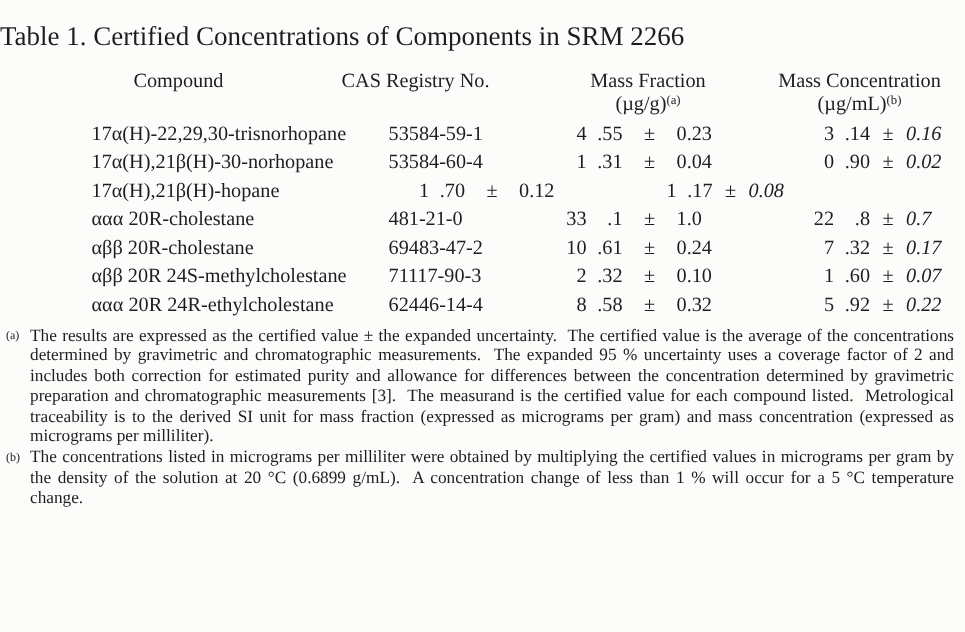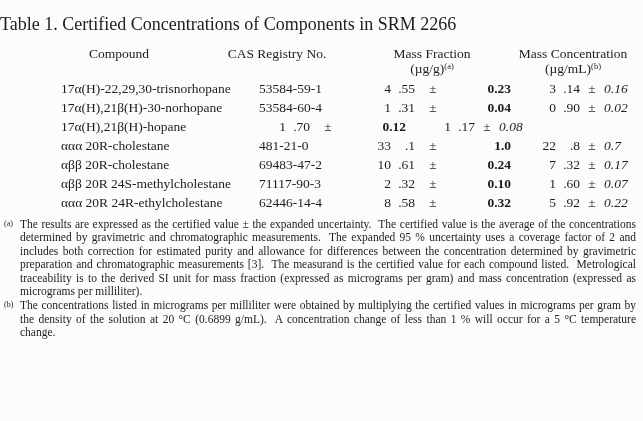--- a/index.html
+++ b/index.html
@@ -29,21 +29,21 @@
   .h-mf       { left:350px; width:140px; }
   .h-mc       { left:487px; width:148px; }
   .thead sup, .unit-sup { font-size:8.5px; vertical-align:4px; line-height:0; }
   
   .tbody { position:absolute; top:79px; left:0; right:0; font-size:13.5px; }
   .row { display:flex; height:19px; line-height:19px; padding-left:37px; }
   .c-compound { width:198px; white-space:nowrap;margin-left:24px; }
   .c-cas      { width:105px; }
   .c-mfv      { width:51px; }
   .c-mfpm     { width:36px; text-align:center; }
-  .c-mfu      { width:60px; text-align:right;font-weight:bold; }
+  .c-mfu      { width:60px; text-align:left; }
   .c-mcv      { width:69px; }
   .c-mcpm     { width:24px; text-align:center; }
   .c-mcu      { flex:1; text-align:left;font-style:italic; }
   .dec { display:inline-flex; }
   .c-mfv .di { display:inline-block; width:27px; text-align:right; }
   .c-mfv .df { display:inline-block; width:24px; text-align:right; }
   .c-mcv .di { display:inline-block; width:45px; text-align:right; }
   .c-mcv .df { display:inline-block; width:24px; text-align:right; }
   
   .footnotes {

